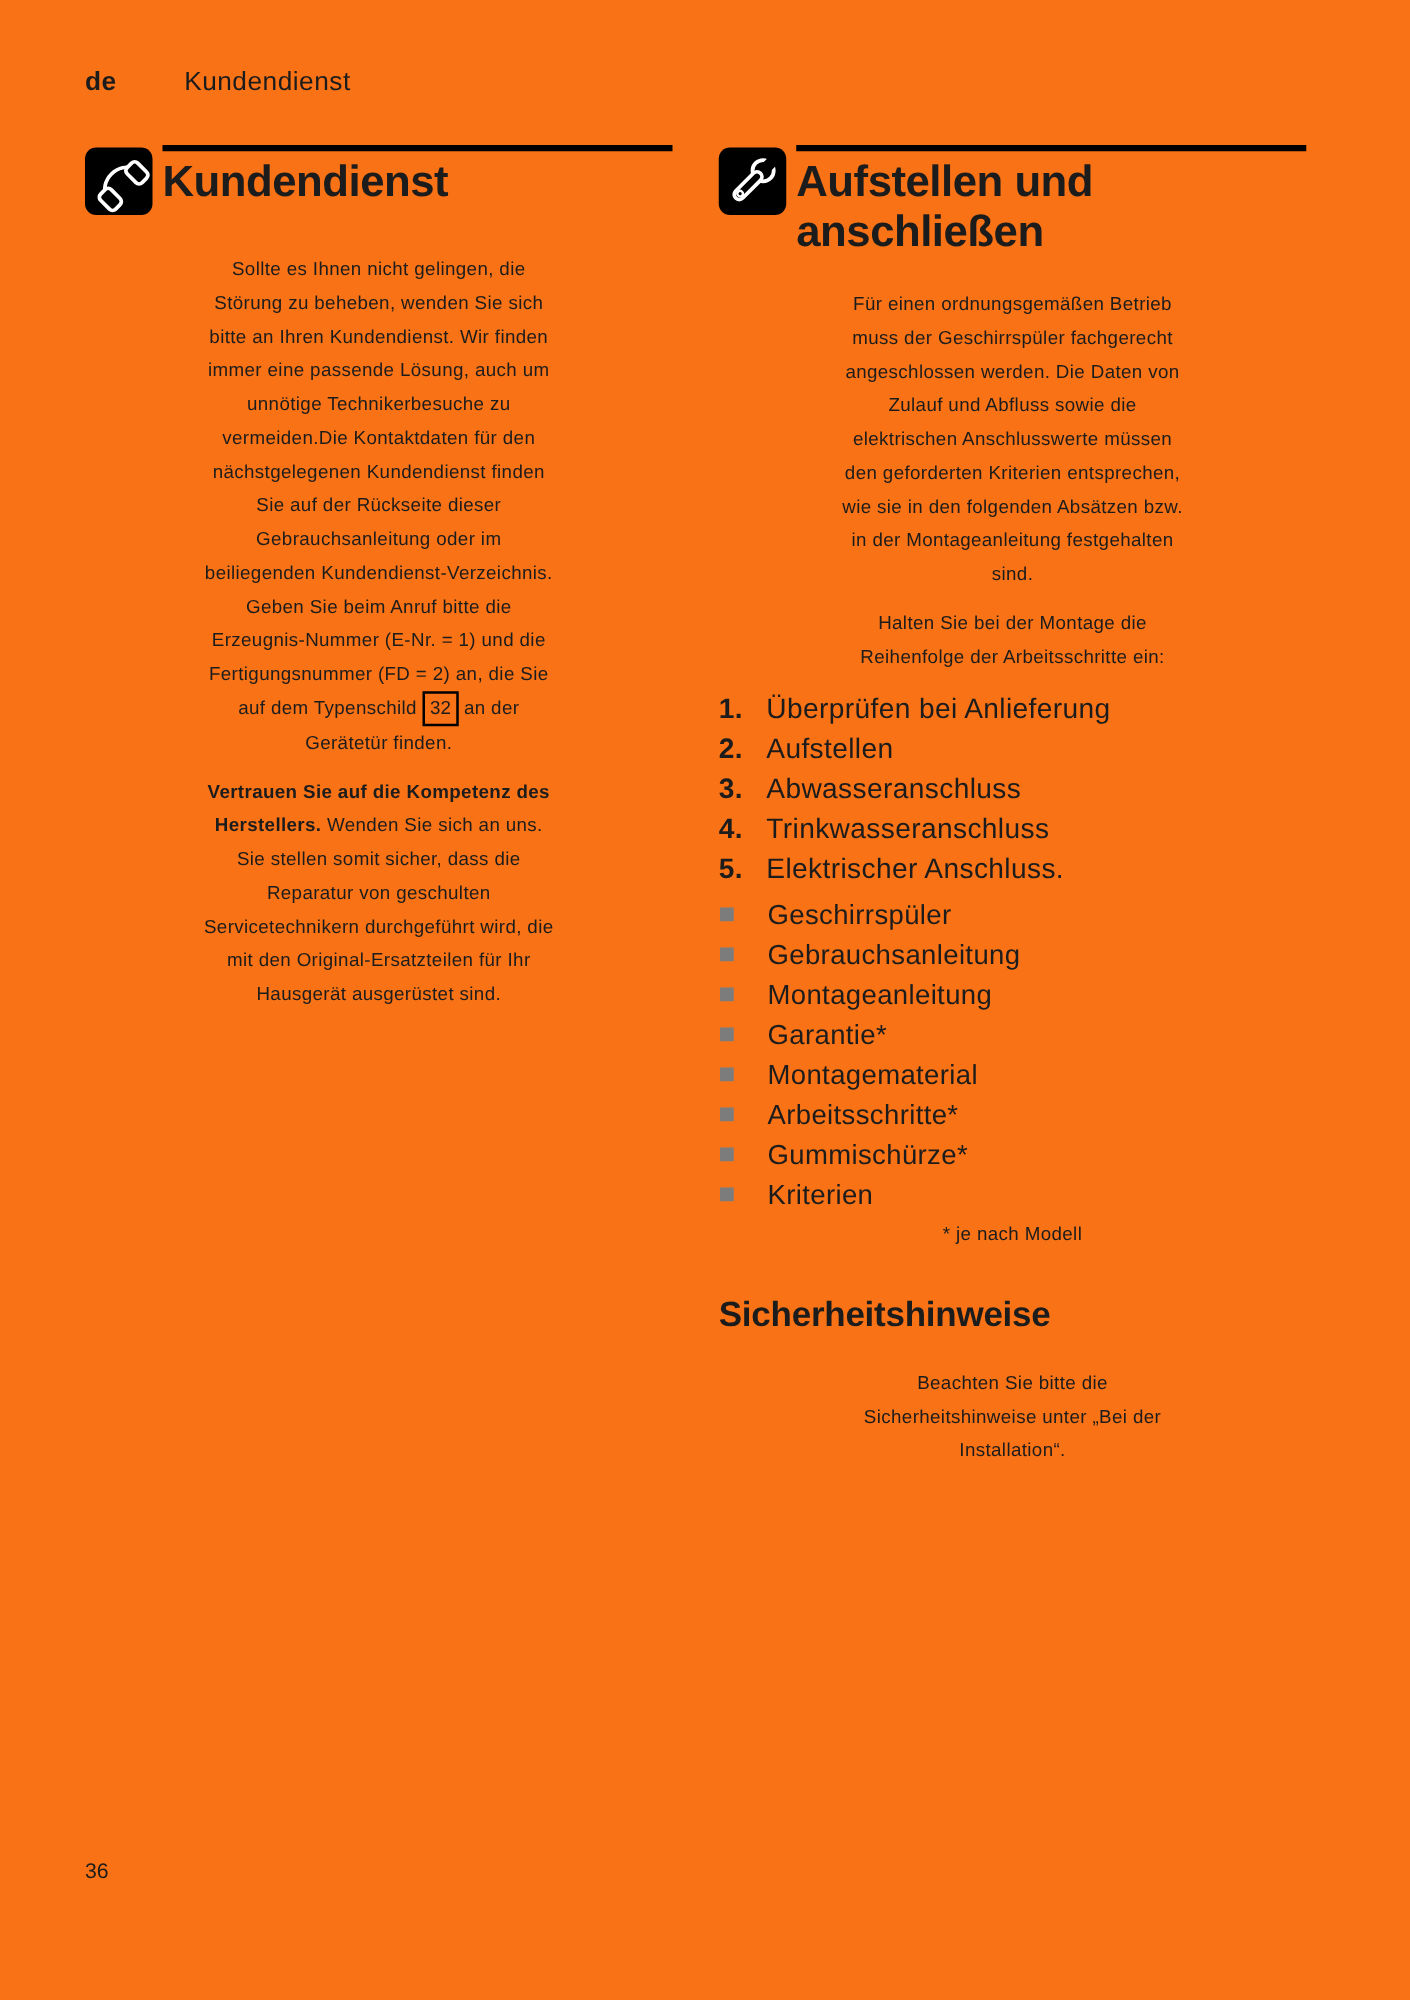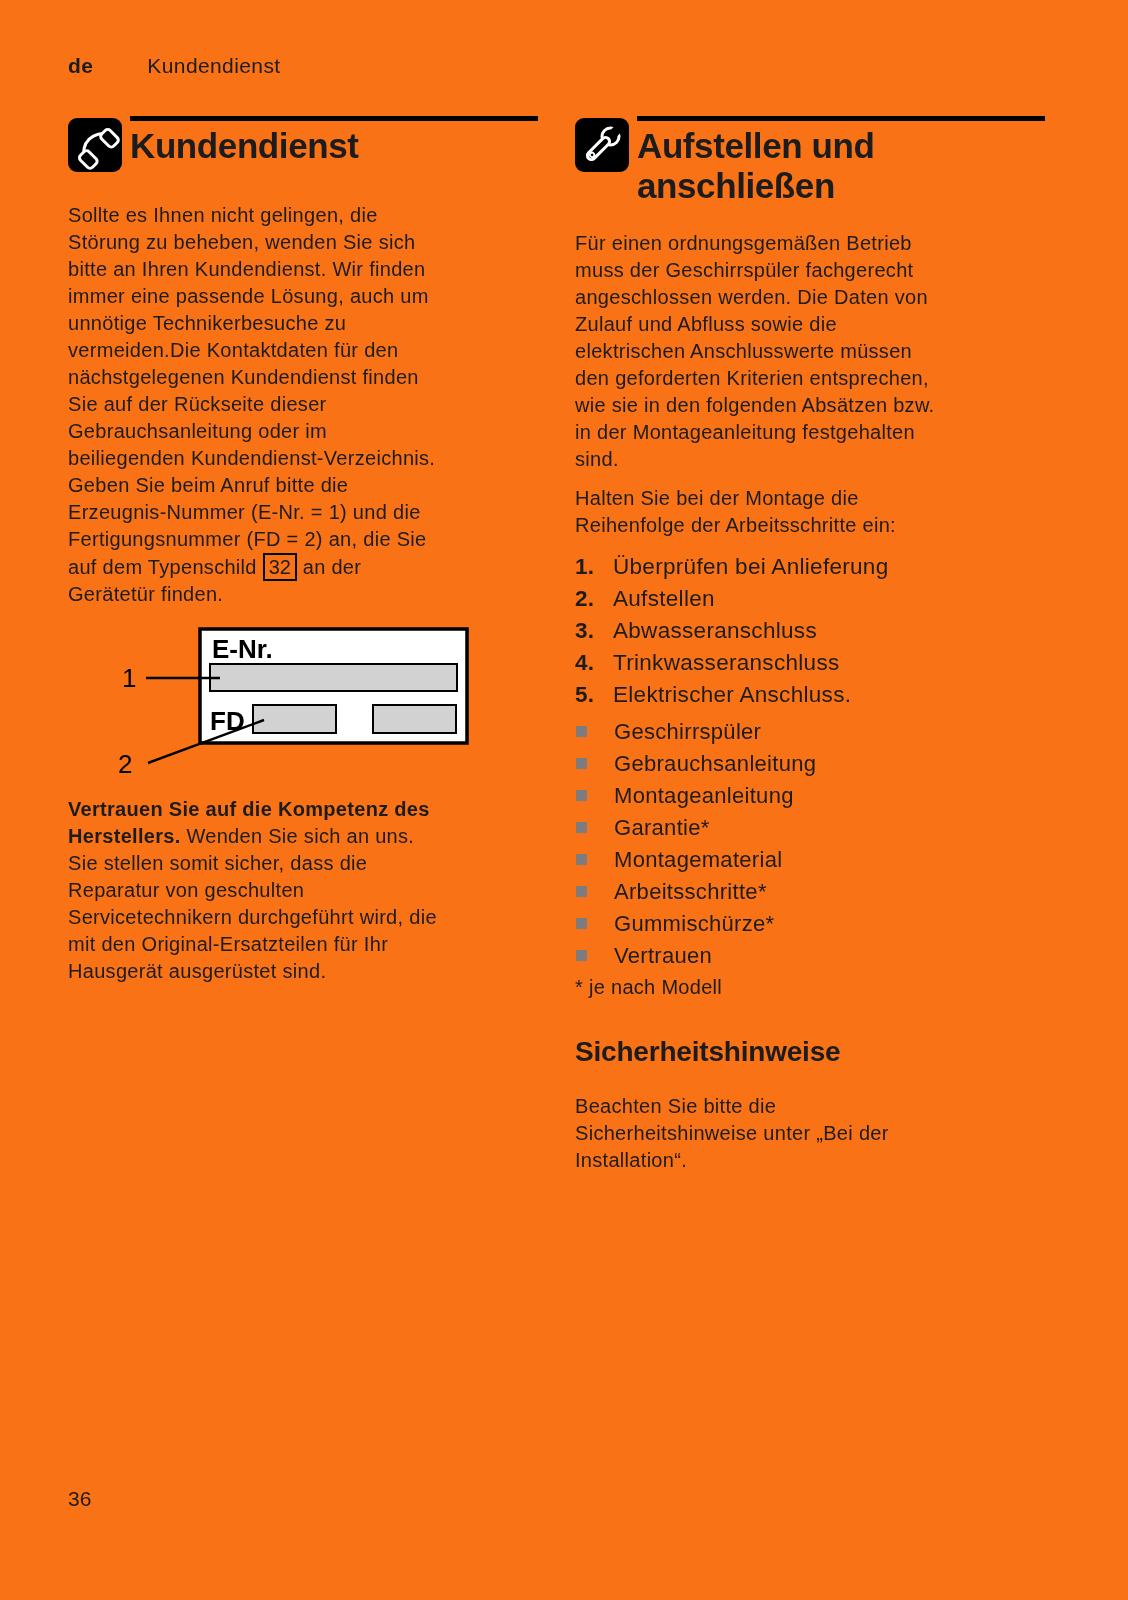--- a/index.html
+++ b/index.html
@@ -35,21 +35,21 @@
   }
   .icon-box svg{display:block;width:54px;height:54px;}
   .head-right{flex:1;min-width:0;}
   .head-rule{height:5px;background:#000;margin-bottom:5px;}
   h1{
     margin:0;font-size:35px;line-height:40px;font-weight:bold;
     letter-spacing:-.4px;
   }
   
   .body-p{
-    margin:0;font-size:20px;line-height:27px;letter-spacing:.3px;
+    margin:0;font-size:15px;line-height:27px;letter-spacing:.3px;text-align:center;
   }
   .mt-30{margin-top:30px;}
   .mt-24{margin-top:24px;}
   .mt-12{margin-top:12px;}
   .ref-box{
     display:inline-block;border:2px solid #000;
     padding:0 4px;line-height:24px;letter-spacing:0;
   }
   
   .figure{margin:8px 0 0 0;}
@@ -69,21 +69,21 @@
   .bullet-row{display:flex;font-size:22px;line-height:27px;margin-bottom:5px;letter-spacing:.3px;}
   .sq{
     flex:0 0 11px;width:11px;height:11px;
     background:var(--bullet-grey,#7c7c7c);
     margin:8px 27px 0 1px;
   }
   .footnote{margin-top:5px;}
   
   .page-num{
     position:absolute;left:68px;top:1487px;
-    font-size:21px;
+    font-size:17px;
   }
 </style>
 </head>
 <body>
 
 <div class="page">
 
   <div class="run-head">
     <span class="lang">de</span><span>Kundendienst</span>
   </div>
@@ -115,34 +115,20 @@
 nächstgelegenen Kundendienst finden
 Sie auf der Rückseite dieser
 Gebrauchsanleitung oder im
 beiliegenden Kundendienst-Verzeichnis.
 Geben Sie beim Anruf bitte die
 Erzeugnis-Nummer (E-Nr. = 1) und die
 Fertigungsnummer (FD = 2) an, die Sie
 auf dem Typenschild </span><span class="ref-box">32</span><span class="pre"> an der
 Gerätetür finden.</span></p>
 
-    <div class="figure">
-      <svg width="470" height="168" viewBox="0 0 470 168">
-        <rect x="132" y="13" width="267" height="114" fill="#ffffff" stroke="#000" stroke-width="3.5"></rect>
-        <text x="144" y="42" font-size="26" font-weight="bold" fill="#000">E-Nr.</text>
-        <rect x="142" y="48" width="247" height="27" stroke="#000" stroke-width="2" fill="#d2d2d2"></rect>
-        <text x="142" y="114" font-size="26" font-weight="bold" fill="#000">FD</text>
-        <rect x="185" y="89" width="83" height="28" stroke="#000" stroke-width="2" fill="#d2d2d2"></rect>
-        <rect x="305" y="89" width="83" height="28" stroke="#000" stroke-width="2" fill="#d2d2d2"></rect>
-        <line x1="78" y1="62" x2="152" y2="62" stroke="#000" stroke-width="2.4"></line>
-        <text x="54" y="71" font-size="26" fill="#000">1</text>
-        <line x1="80" y1="147" x2="196" y2="104" stroke="#000" stroke-width="2.4"></line>
-        <text x="50" y="157" font-size="26" fill="#000">2</text>
-      </svg>
-    </div>
 
     <p class="body-p mt-12"><strong class="pre">Vertrauen Sie auf die Kompetenz des
 Herstellers.</strong><span class="pre"> Wenden Sie sich an uns.
 Sie stellen somit sicher, dass die
 Reparatur von geschulten
 Servicetechnikern durchgeführt wird, die
 mit den Original-Ersatzteilen für Ihr
 Hausgerät ausgerüstet sind.</span></p>
   </div>
 
@@ -228,21 +214,21 @@
       <div class="bullet-row">
         <span class="sq"></span>
         <span>Arbeitsschritte*</span>
       </div>
       <div class="bullet-row">
         <span class="sq"></span>
         <span>Gummischürze*</span>
       </div>
       <div class="bullet-row">
         <span class="sq"></span>
-        <span>Vertrauen</span>
+        <span>Kriterien</span>
       </div>
     </div>
 
     <p class="body-p footnote">* je nach Modell</p>
 
     <h2>Sicherheitshinweise</h2>
 
     <p class="body-p pre">Beachten Sie bitte die
 Sicherheitshinweise unter „Bei der
 Installation“.</p>

